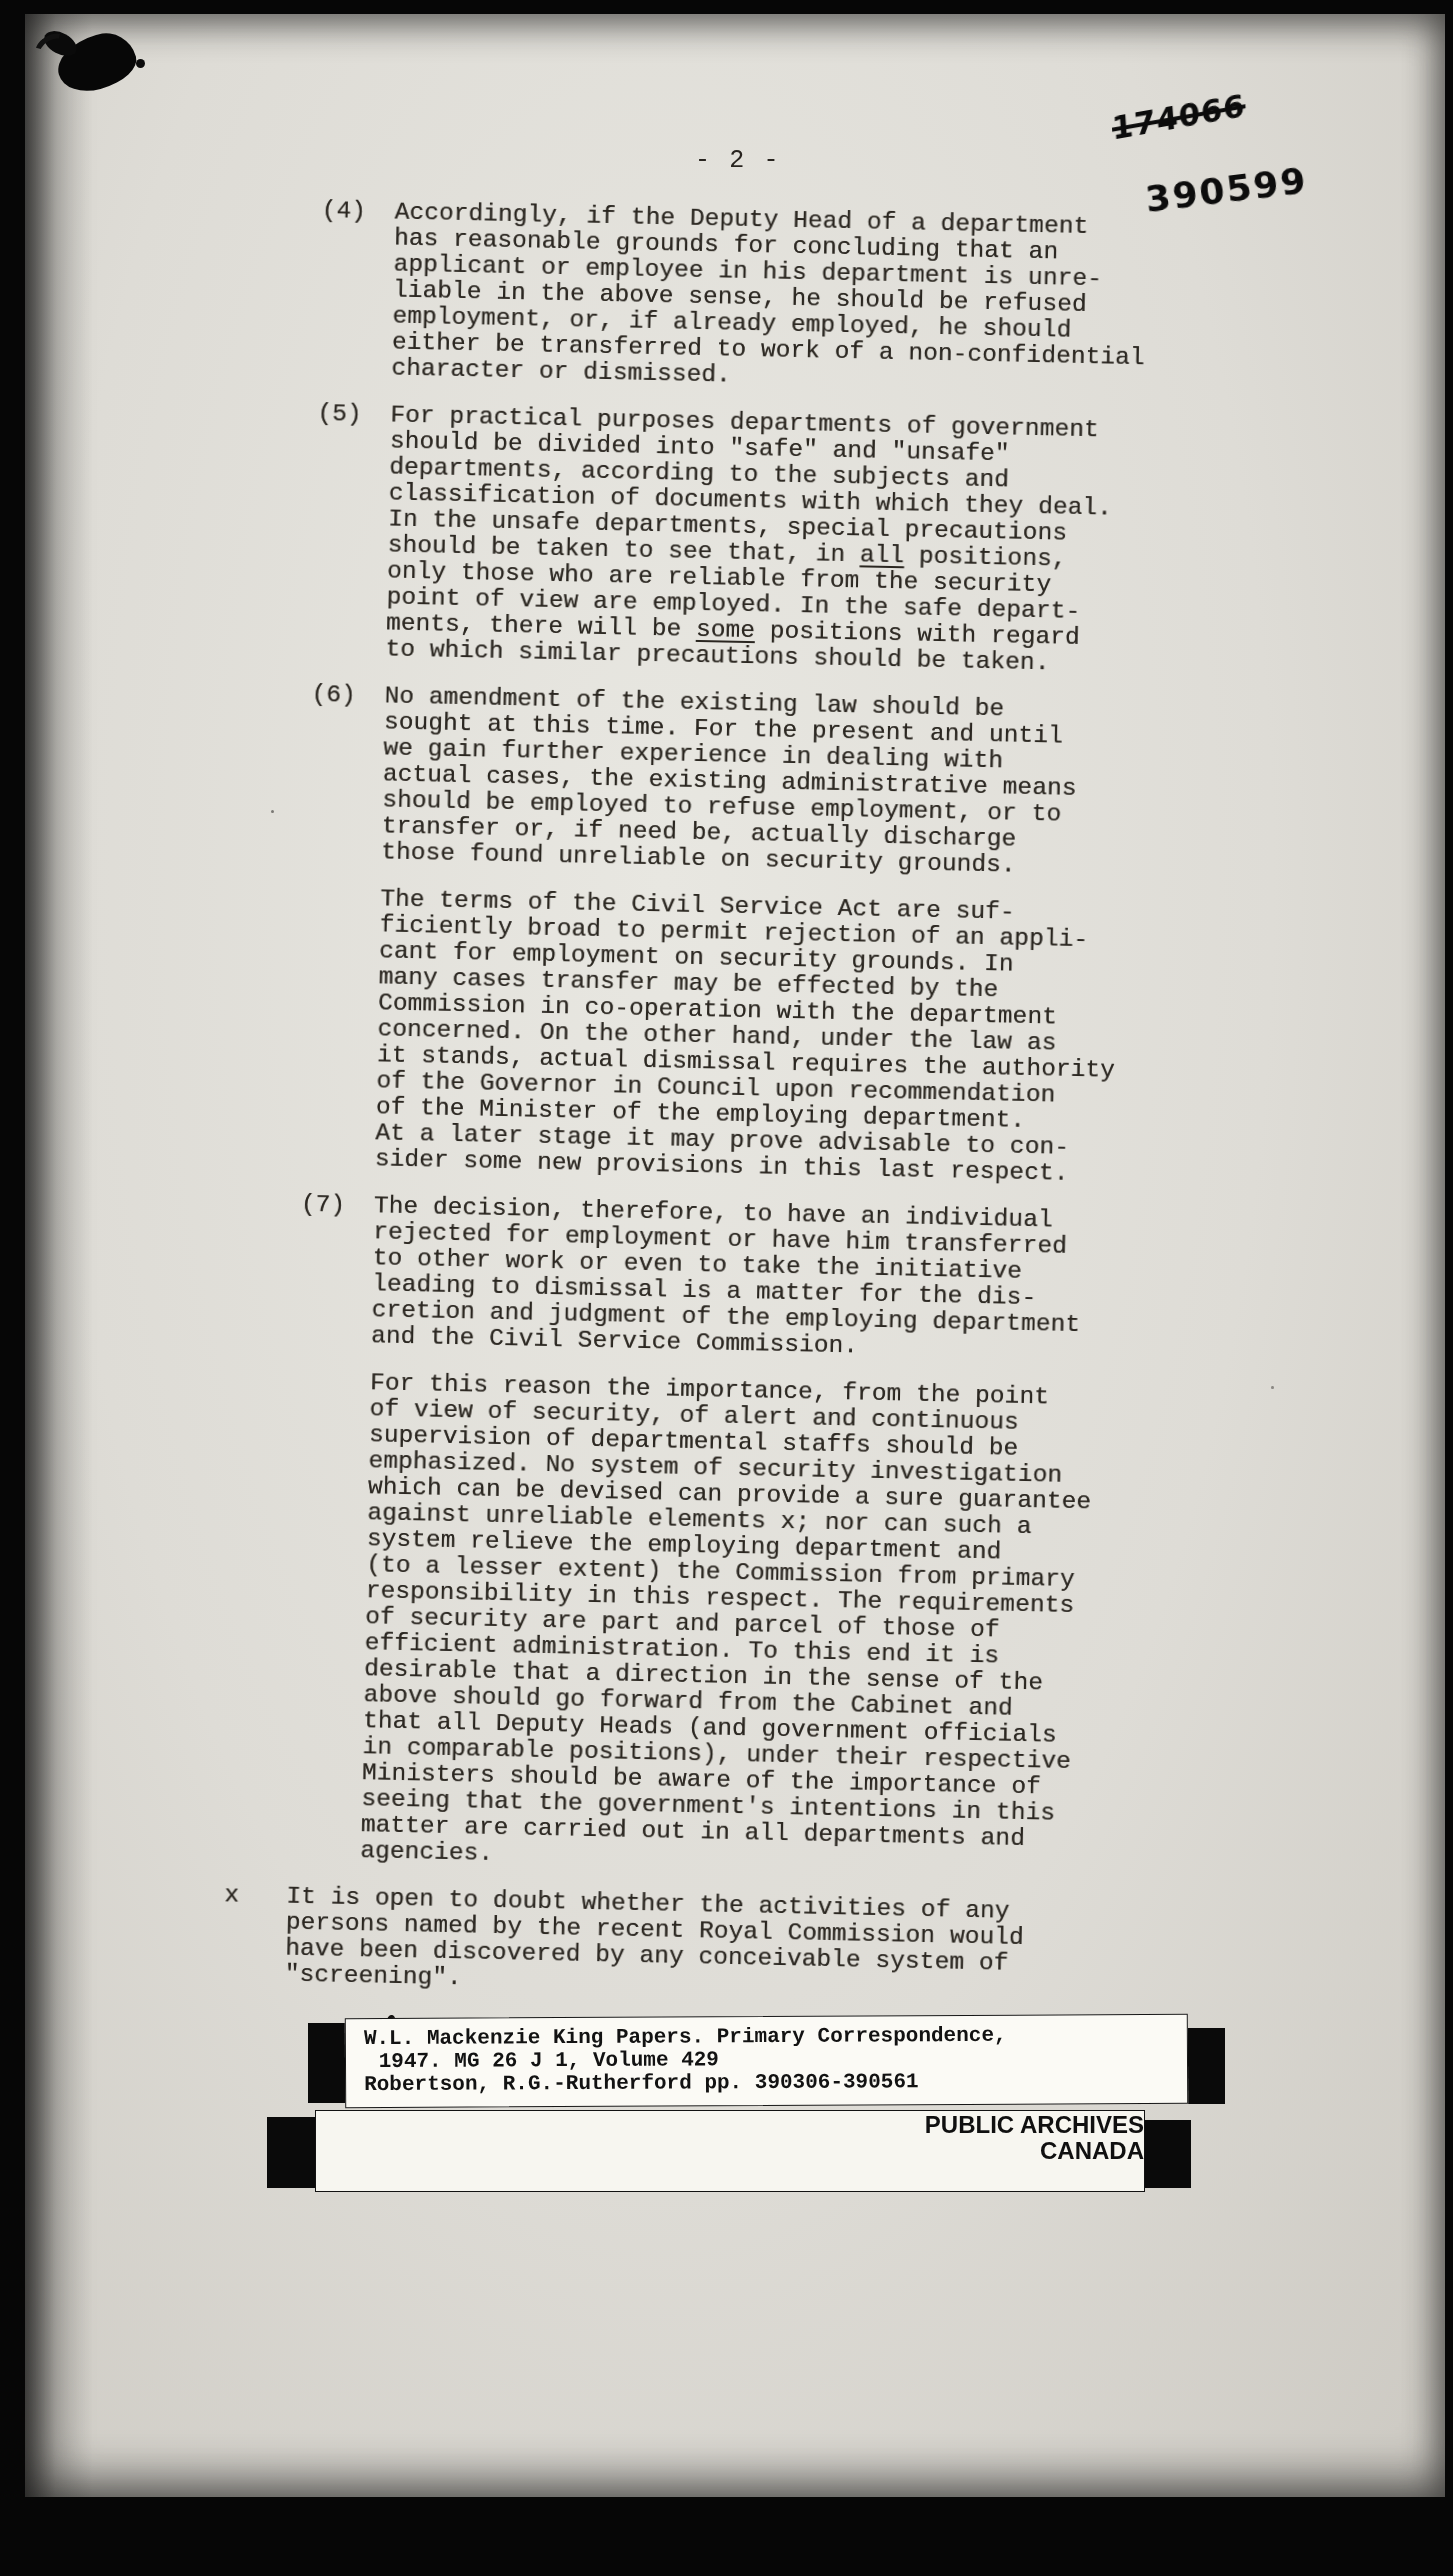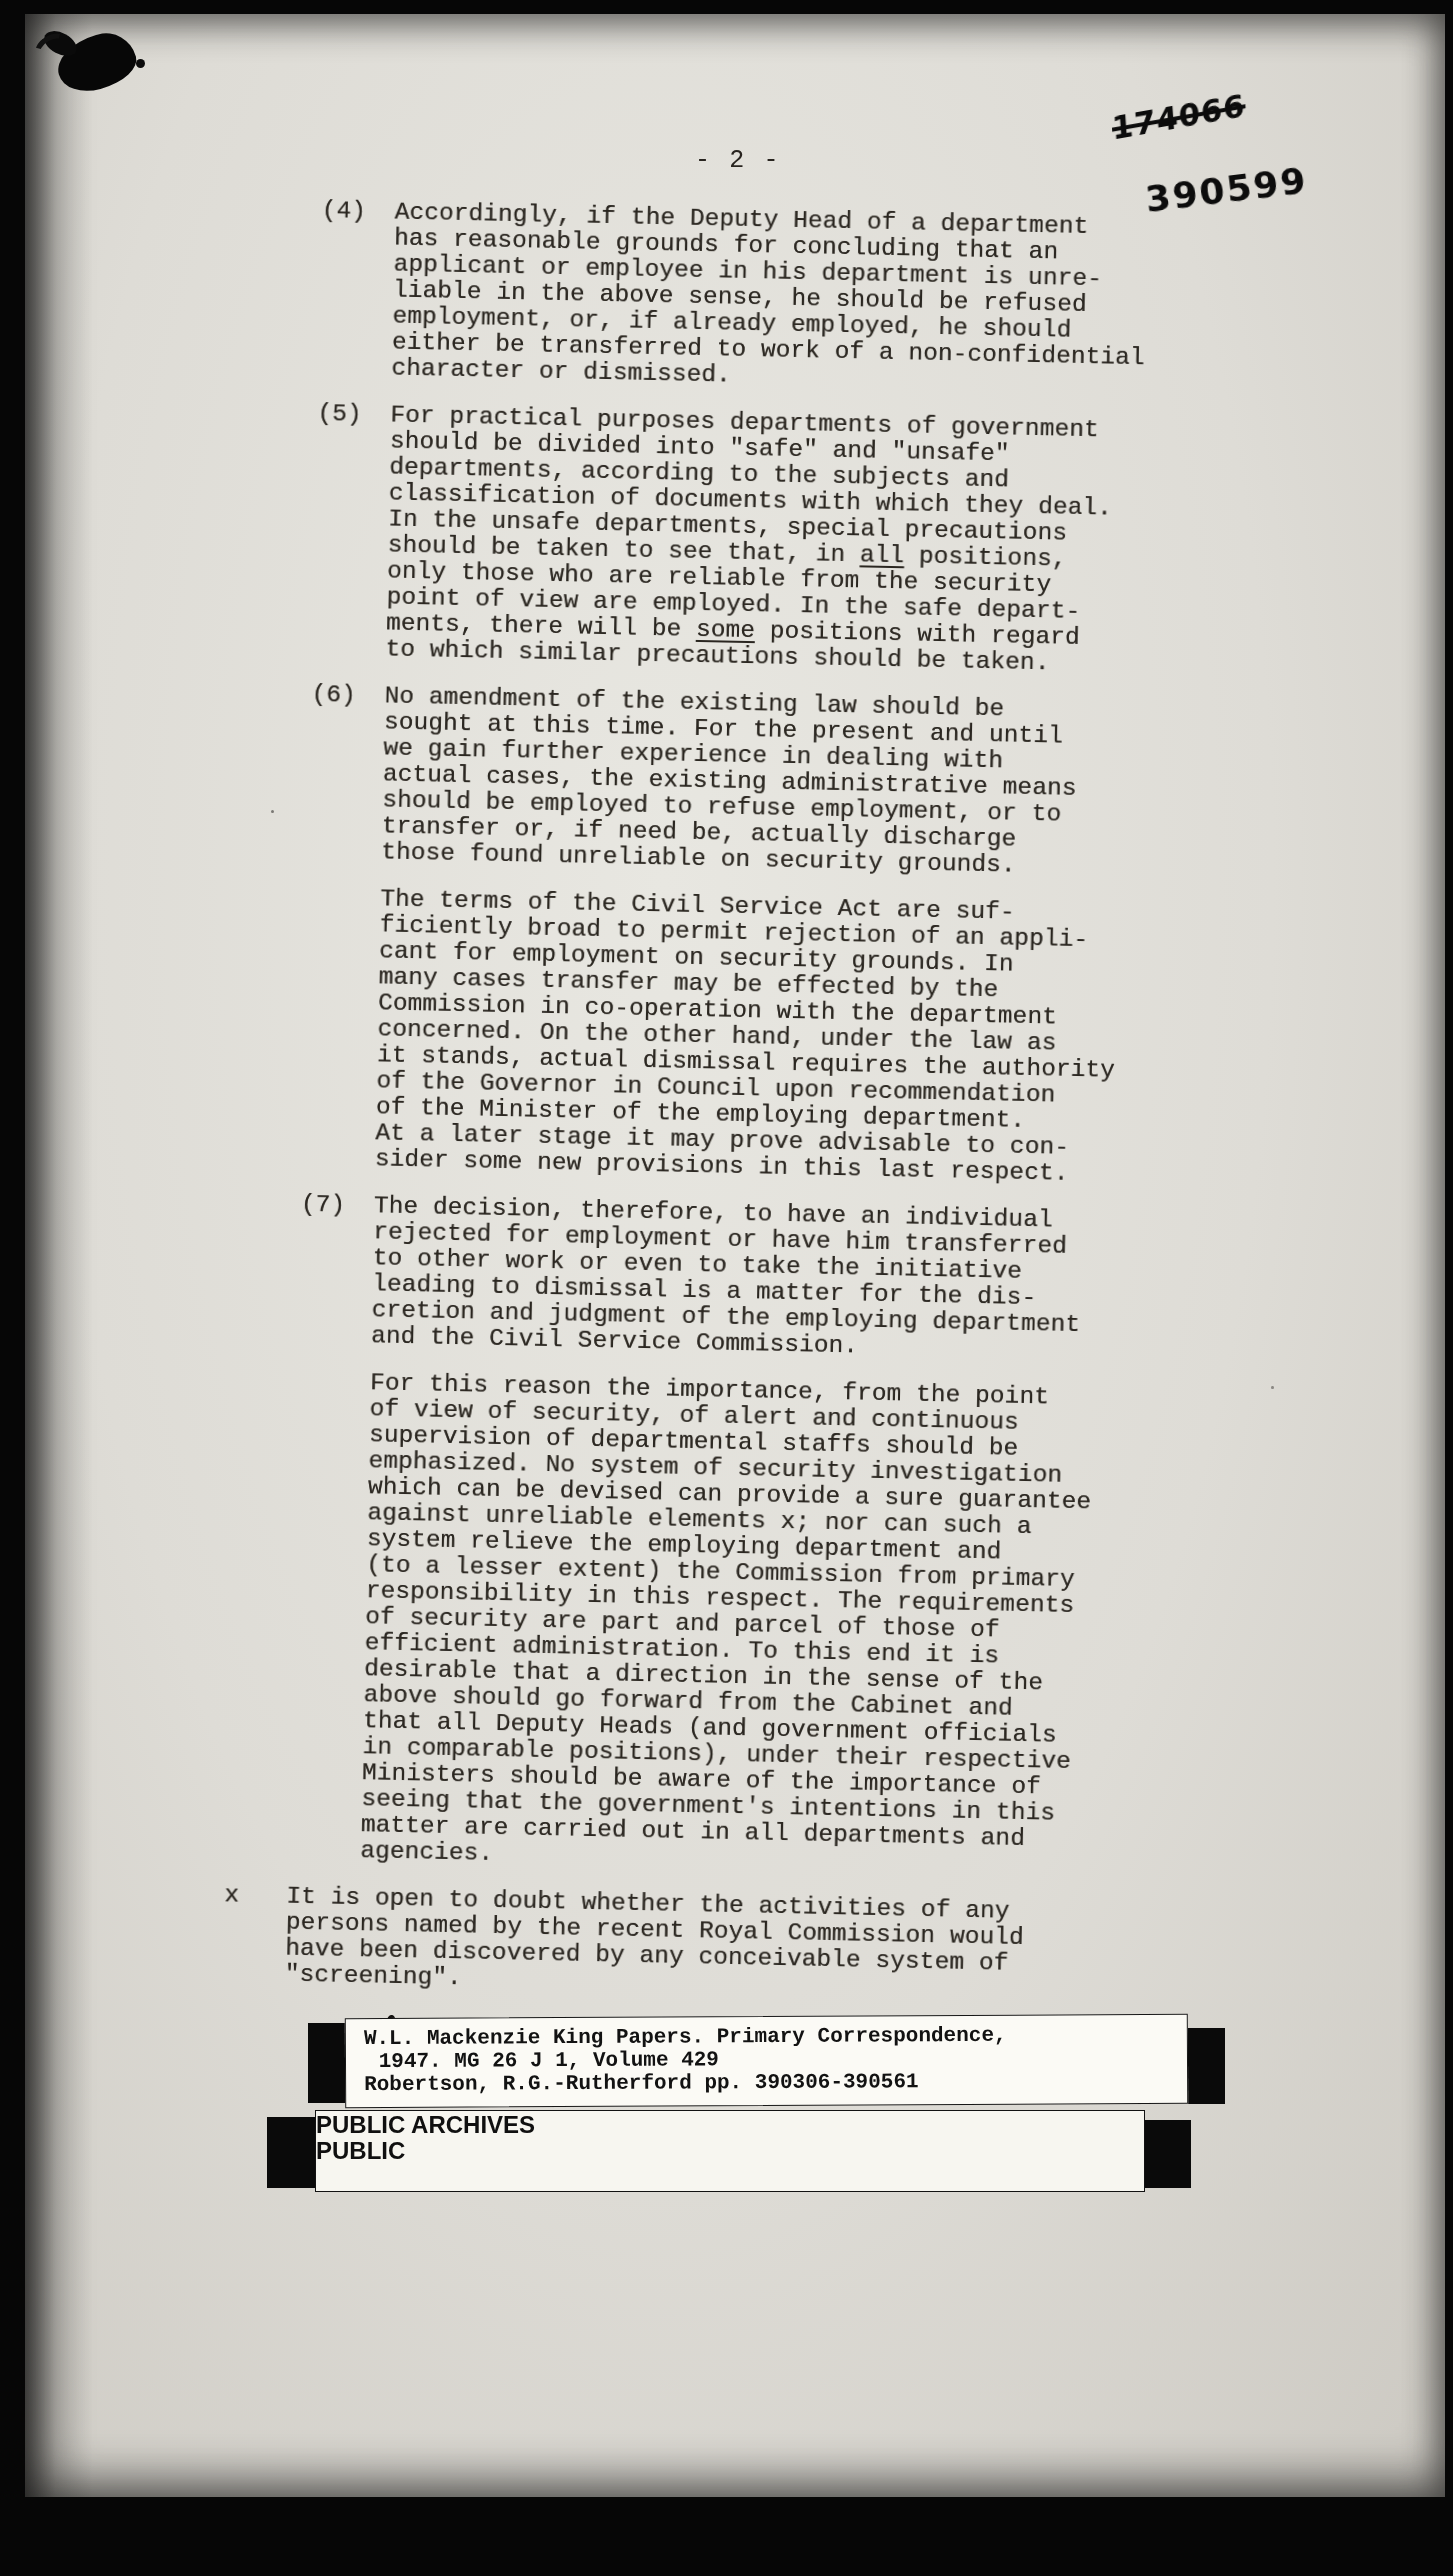--- a/index.html
+++ b/index.html
@@ -57,21 +57,21 @@
   .bar-b-left  { left:242px;  top:2103px; width:48px; height:71px; }
   .bar-b-right { left:1120px; top:2106px; width:46px; height:68px; }
 
   .archive-box { position:absolute; left:320px; top:2002px; width:843px; height:90px;
     background:#fbfaf5; border:1.6px solid #161616; padding:8.4px 18px;
     font-family:"Liberation Mono", monospace; font-weight:bold; font-size:21px;
     line-height:23px; color:#121212; transform:rotate(-.3deg); }
   .archive-box .l2 { padding-left:14.7px; }
 
   .inst-box { position:absolute; left:290px; top:2096px; width:830px; height:82px;
-    background:#f7f6f0; border:1.6px solid #121212; text-align:left;
+    background:#f7f6f0; border:1.6px solid #121212; text-align:right;
     font-family:"Liberation Sans", sans-serif; font-weight:bold; font-size:24px;
     line-height:26px; color:#101010; padding-top:1px; }
 
   .speck1 { position:absolute; left:246px; top:796px; width:3.1px; height:3.1px; background:rgba(20,18,15,.5); border-radius:50%; }
   .speck2 { position:absolute; left:1246px; top:1372px; width:2.6px; height:3.7px; background:rgba(20,18,15,.4); border-radius:50%; }
 </style>
 </head>
 <body>
 
 <div class="scan">
@@ -191,16 +191,16 @@
   <div class="archive-box">
     <div class="l1">W.L. Mackenzie King Papers.  Primary Correspondence,</div>
     <div class="l2">1947.  MG 26 J 1, Volume 429</div>
     <div class="l3">Robertson, R.G.-Rutherford  pp. 390306-390561</div>
   </div>
 
   <div class="bar bar-b-left"></div>
   <div class="bar bar-b-right"></div>
   <div class="inst-box">
     <div>PUBLIC ARCHIVES</div>
-    <div>PUBLIC</div>
+    <div>CANADA</div>
   </div>
 </div>
 
 
 </body></html>

